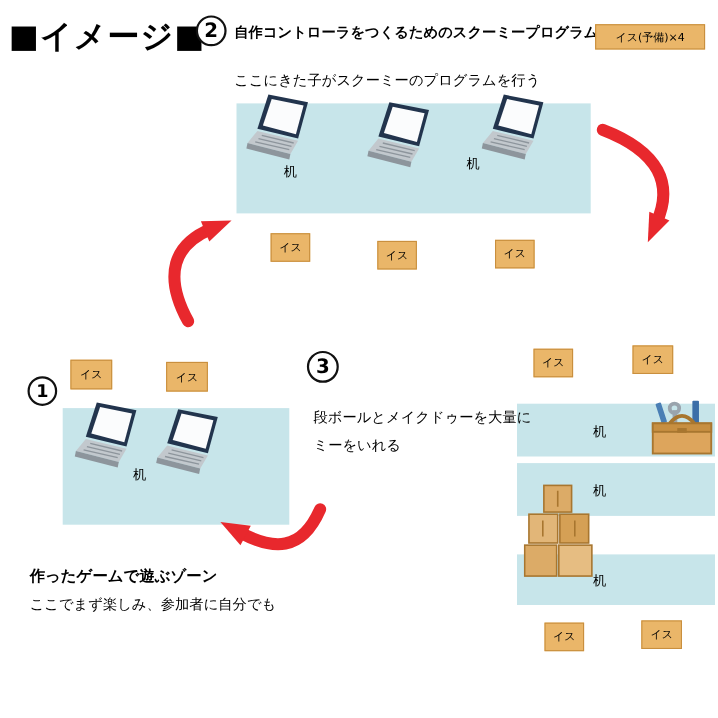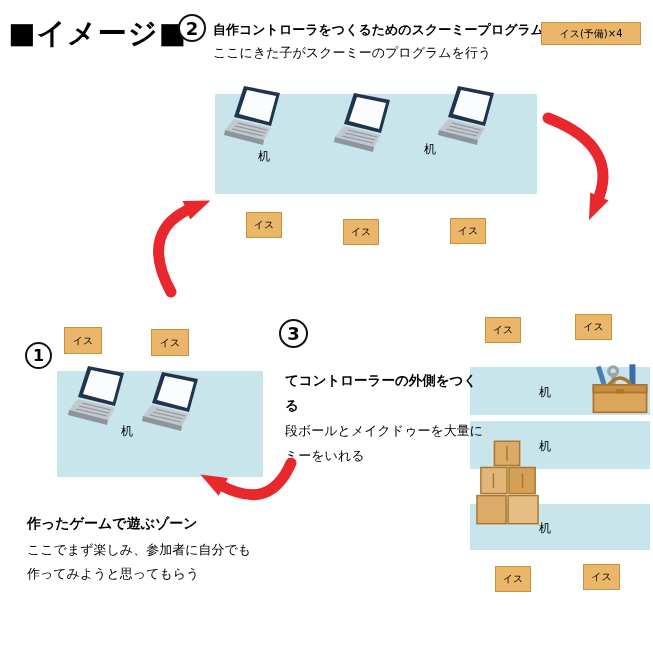--- a/index.html
+++ b/index.html
@@ -8,21 +8,21 @@
     font-family:"DejaVu Sans",sans-serif;color:#000;
   }
   .abs{position:absolute;}
   .title{left:8px;top:14px;font-size:29px;font-weight:700;letter-spacing:1px;}
   .num{position:absolute;border:2.5px solid #111;border-radius:50%;
        display:flex;align-items:center;justify-content:center;font-weight:700;background:#fff;box-sizing:border-box;}
   .num-z2{left:178px;top:14px;width:28px;height:28px;font-size:18px;}
   .num-z1{left:25px;top:342px;width:27px;height:27px;font-size:16px;}
   .num-z3{left:279px;top:319px;width:29px;height:29px;font-size:18px;}
   .z2-title{left:213px;top:21px;font-size:13px;font-weight:700;}
-  .z2-subtitle{left:213px;top:44px;font-size:13px;}
+  .z2-subtitle{left:213px;top:64px;font-size:13px;}
   .desk{position:absolute;background:#c7e5ea;}
   .z2-desk{left:215px;top:94px;width:322px;height:100px;}
   .z1-desk{left:57px;top:371px;width:206px;height:106px;}
   .bar1{left:470px;top:367px;width:180px;height:48px;}
   .bar2{left:470px;top:421px;width:180px;height:48px;}
   .bar3{left:470px;top:504px;width:180px;height:46px;}
   .laptop{position:absolute;width:80px;height:72px;}
   .lap-a{left:216px;top:84px;}
   .lap-b{left:326px;top:91px;}
   .lap-c{left:430px;top:84px;}
@@ -137,25 +137,23 @@
     <g stroke="#8d959c" stroke-width="1.2">
         <line x1="22" y1="39" x2="51" y2="46"></line>
         <line x1="19" y1="42" x2="49" y2="49"></line>
         <line x1="16" y1="45" x2="47" y2="52"></line>
       </g>
   </svg>
   <div class="desk-label dl-c">机</div>
 
   <div class="abs z1-cap-title">作ったゲームで遊ぶゾーン</div>
   <div class="abs z1-cap-1">ここでまず楽しみ、参加者に自分でも</div>
-  <div class="abs z1-cap-2">作ってみようと思ってもらう</div>
 
   <div class="num num-z3">3</div>
   <div class="abs z3-text">
-    <div class="b">てコントローラーの外側をつくる</div>
     <div class="r">段ボールとメイクドゥーを大量に</div>
     <div class="r">ミーをいれる</div>
   </div>
 
   <div class="chair ch-f">イス</div>
   <div class="chair ch-g">イス</div>
   <div class="desk-label dl-d">机</div>
   <div class="desk-label dl-e">机</div>
   <div class="desk-label dl-f">机</div>
 

